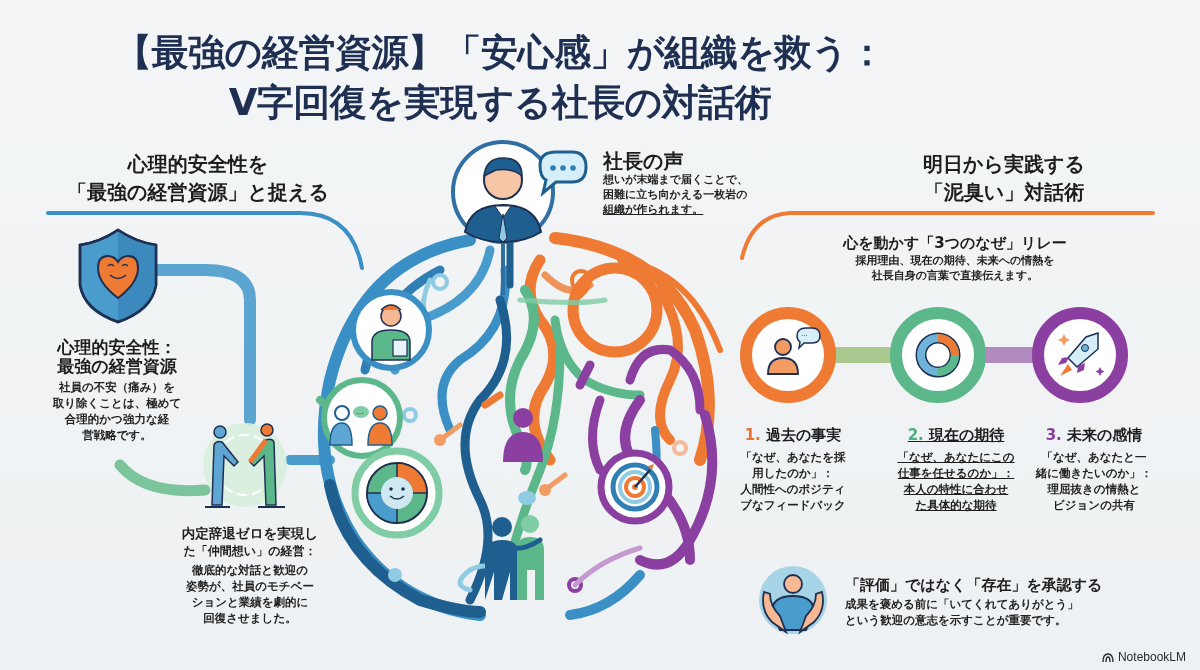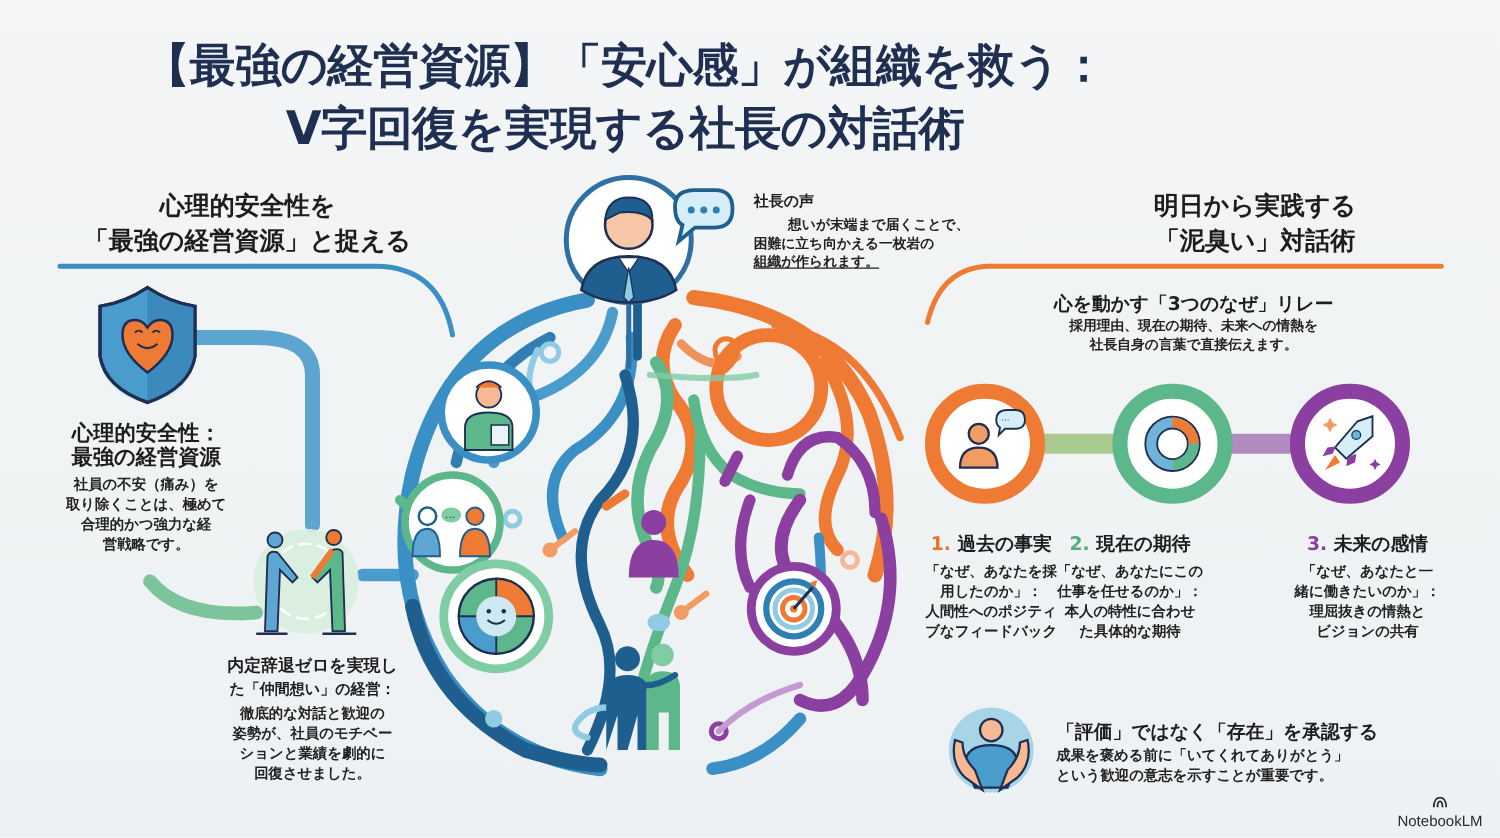--- a/index.html
+++ b/index.html
@@ -18,21 +18,21 @@
   }
   .section-head {
     text-align: center; font-weight: bold; font-size: 20px; line-height: 28px; color: #1d1d1f;
   }
   .item-head { text-align: center; font-weight: bold; font-size: 17px; line-height: 19px; color: #1d1d1f; }
   .item-body { text-align: center; font-weight: bold; font-size: 11.5px; line-height: 16px; color: #222; }
   .num-head { text-align: center; font-weight: bold; font-size: 15px; line-height: 20px; }
   .num-head .n1 { color: #e8732e; }
   .num-head .n2 { color: #4caf7d; }
   .num-head .n3 { color: #8a3d9e; }
-  .brand { right: 14px; bottom: 6px; font-size: 12px; color: #2a2a2a; display: flex; align-items: center; gap: 4px; font-family: "Liberation Sans", sans-serif; flex-direction: column; }
+  .brand { right: 14px; bottom: 6px; font-size: 12px; color: #2a2a2a; display: flex; align-items: center; gap: 4px; font-family: "Liberation Sans", sans-serif; }
   svg { display: block; }
 </style>
 </head>
 <body>
 
 <div class="abs title">
   <div>【最強の経営資源】「安心感」が組織を救う：</div>
   <div>V字回復を実現する社長の対話術</div>
 </div>
 
@@ -230,22 +230,22 @@
   <div class="item-head" style="font-size:12px;line-height:18px">た「仲間想い」の経営：</div>
   <div style="margin-top:2px">
     <div class="item-body">徹底的な対話と歓迎の</div>
     <div class="item-body">姿勢が、社員のモチベー</div>
     <div class="item-body">ションと業績を劇的に</div>
     <div class="item-body">回復させました。</div>
   </div>
 </div>
 
 <div class="abs" style="left:603px;top:150px;width:200px;">
-  <div style="font-weight:bold;font-size:12px;line-height:22px;font-family:Liberation Serif, serif;">社長の声</div>
-  <div class="item-body" style="text-align:center;font-size:11px;line-height:15px;">想いが末端まで届くことで、</div>
+  <div style="font-weight:bold;font-size:20px;line-height:22px;">社長の声</div>
+  <div class="item-body" style="text-align:left;font-size:11px;line-height:15px;">想いが末端まで届くことで、</div>
   <div class="item-body" style="text-align:left;font-size:11px;line-height:15px;">困難に立ち向かえる一枚岩の</div>
   <div class="item-body" style="text-align:left;font-size:11px;line-height:15px;text-decoration:underline;">組織が作られます。</div>
 </div>
 
 <div class="abs section-head" style="left:844px;top:150px;width:320px;">
   <div>明日から実践する</div>
   <div>「泥臭い」対話術</div>
 </div>
 
 <div class="abs" style="left:790px;top:233px;width:330px;">
@@ -256,21 +256,21 @@
 
 <div class="abs" style="left:728px;top:425px;width:130px;">
   <div class="num-head"><span class="n1">1.</span> <span>過去の事実</span></div>
   <div style="margin-top:4px">
     <div class="item-body">「なぜ、あなたを採</div>
     <div class="item-body">用したのか」：</div>
     <div class="item-body">人間性へのポジティ</div>
     <div class="item-body">ブなフィードバック</div>
   </div>
 </div>
-<div class="abs" style="left:834px;top:425px;width:140px;">
+<div class="abs" style="left:886px;top:425px;width:140px;text-decoration:underline;">
   <div class="num-head"><span class="n2">2.</span> <span>現在の期待</span></div>
   <div style="margin-top:4px">
     <div class="item-body">「なぜ、あなたにこの</div>
     <div class="item-body">仕事を任せるのか」：</div>
     <div class="item-body">本人の特性に合わせ</div>
     <div class="item-body">た具体的な期待</div>
   </div>
 </div>
 <div class="abs" style="left:1024px;top:425px;width:140px;">
   <div class="num-head"><span class="n3">3.</span> <span>未来の感情</span></div>

